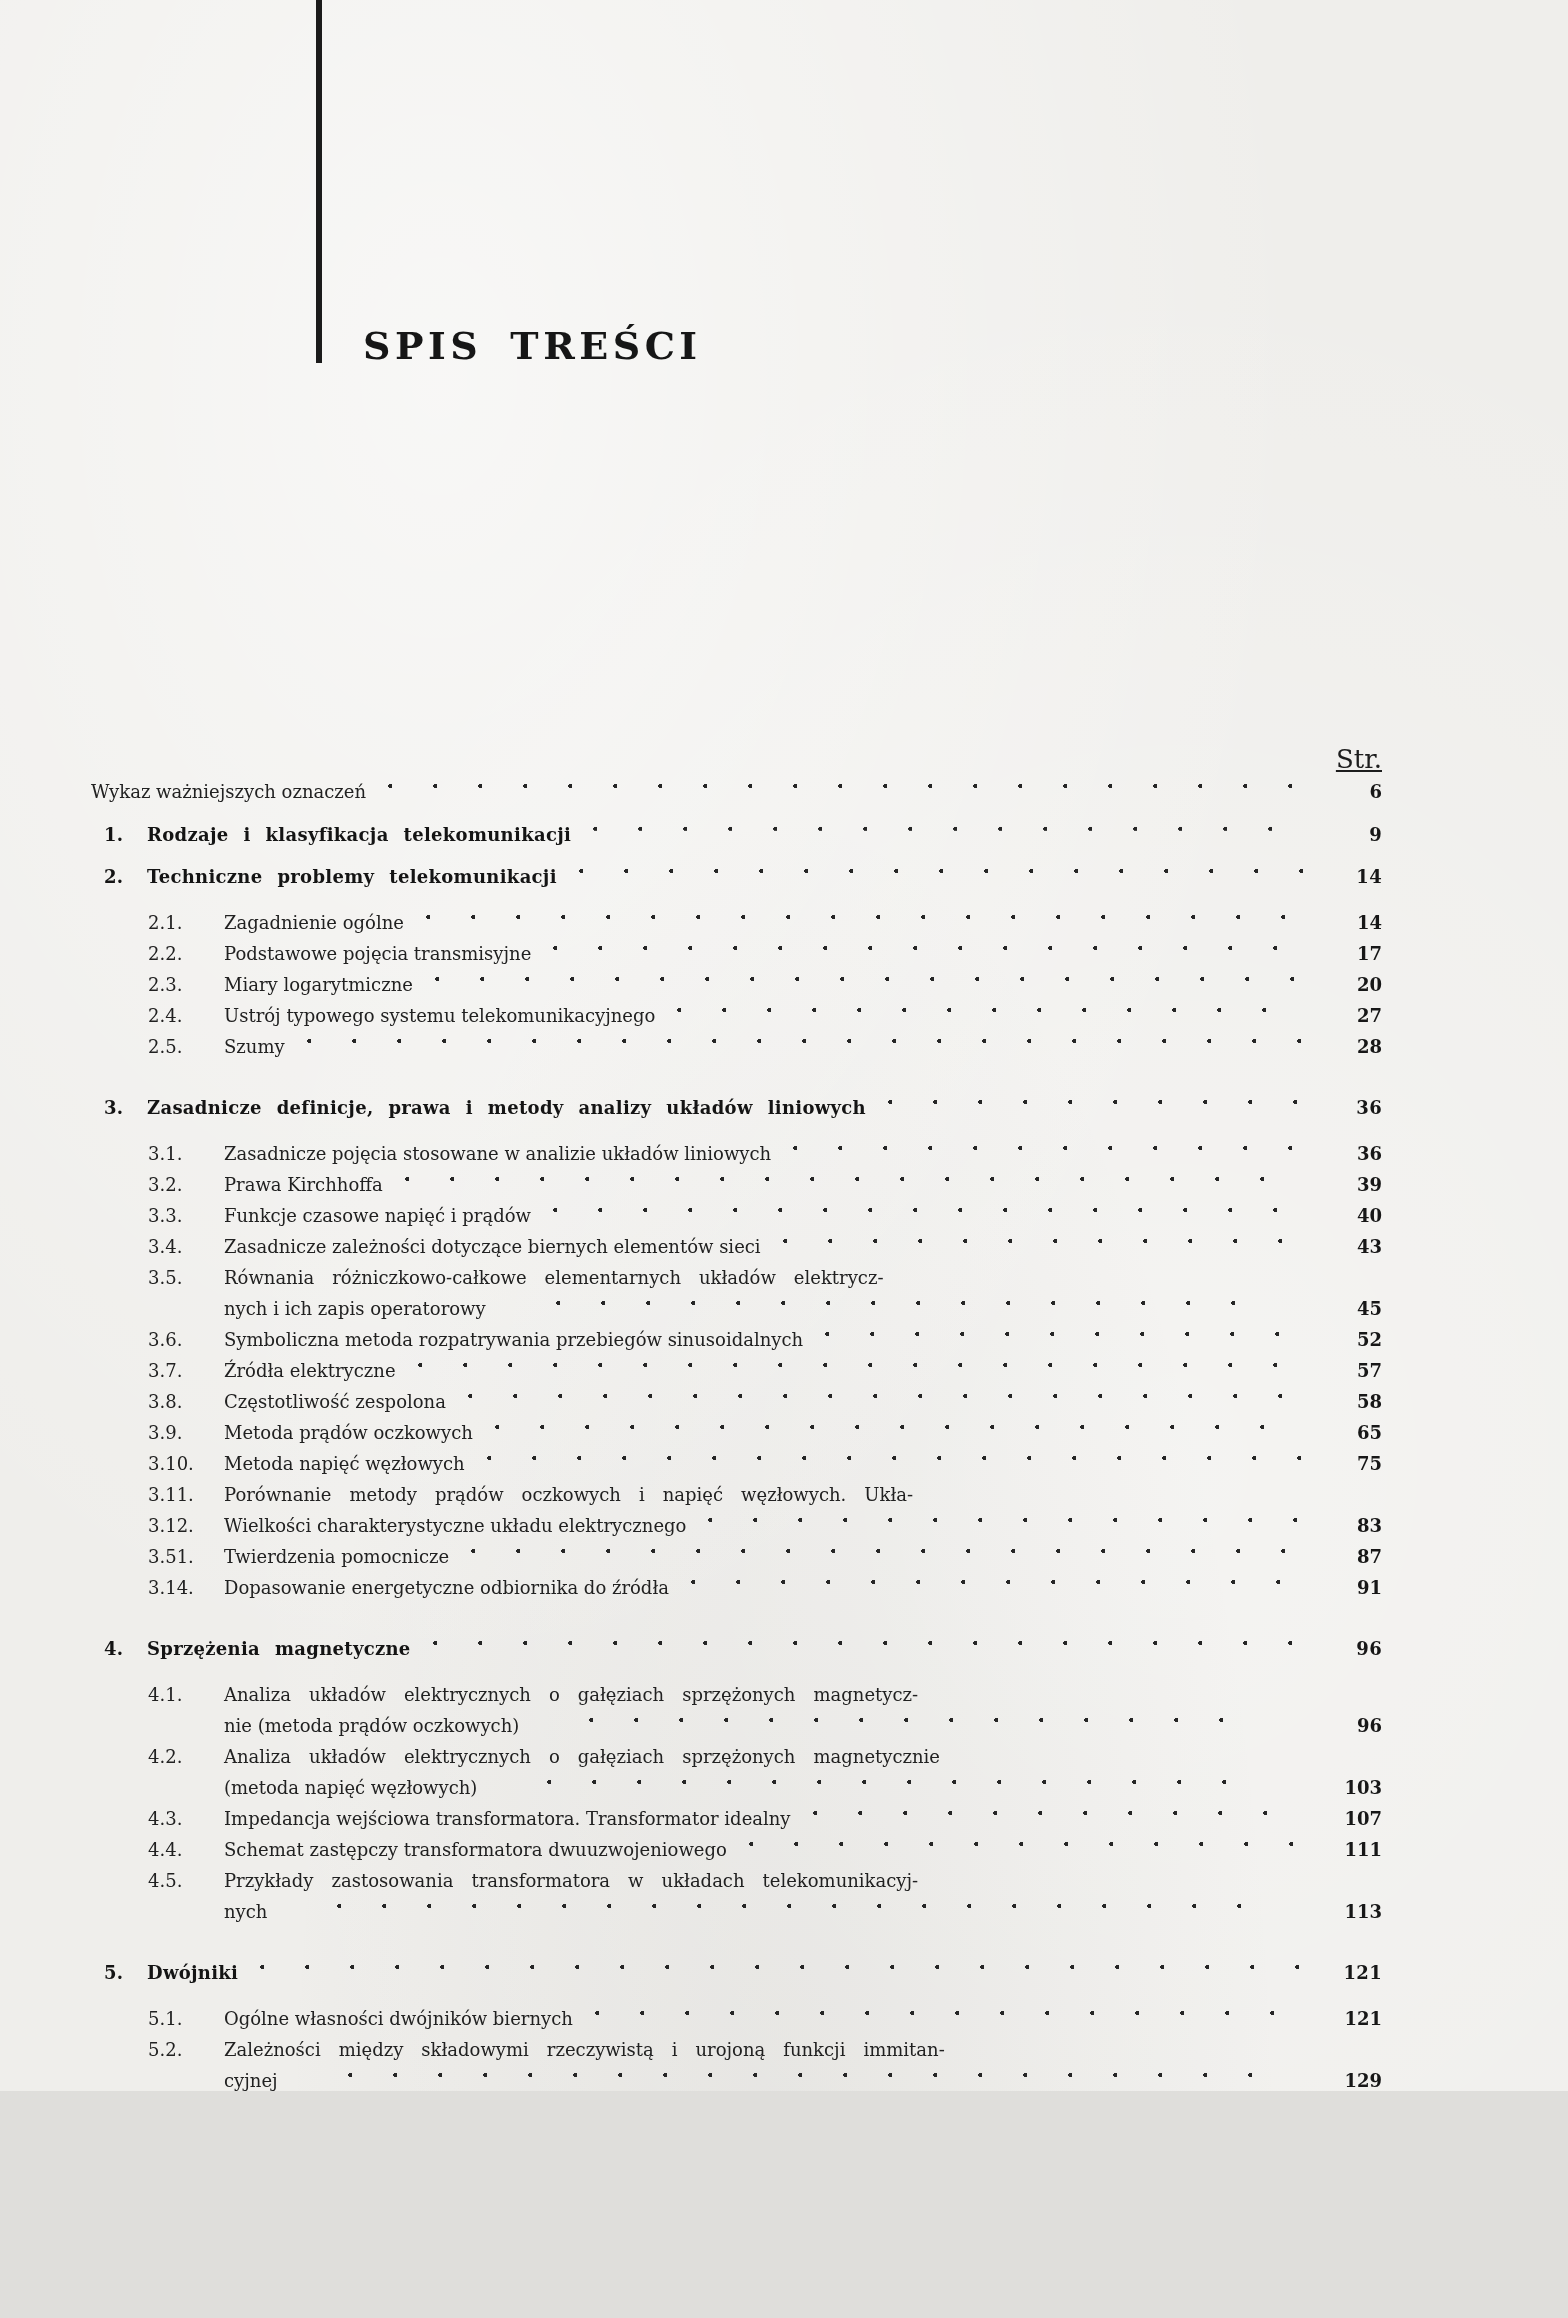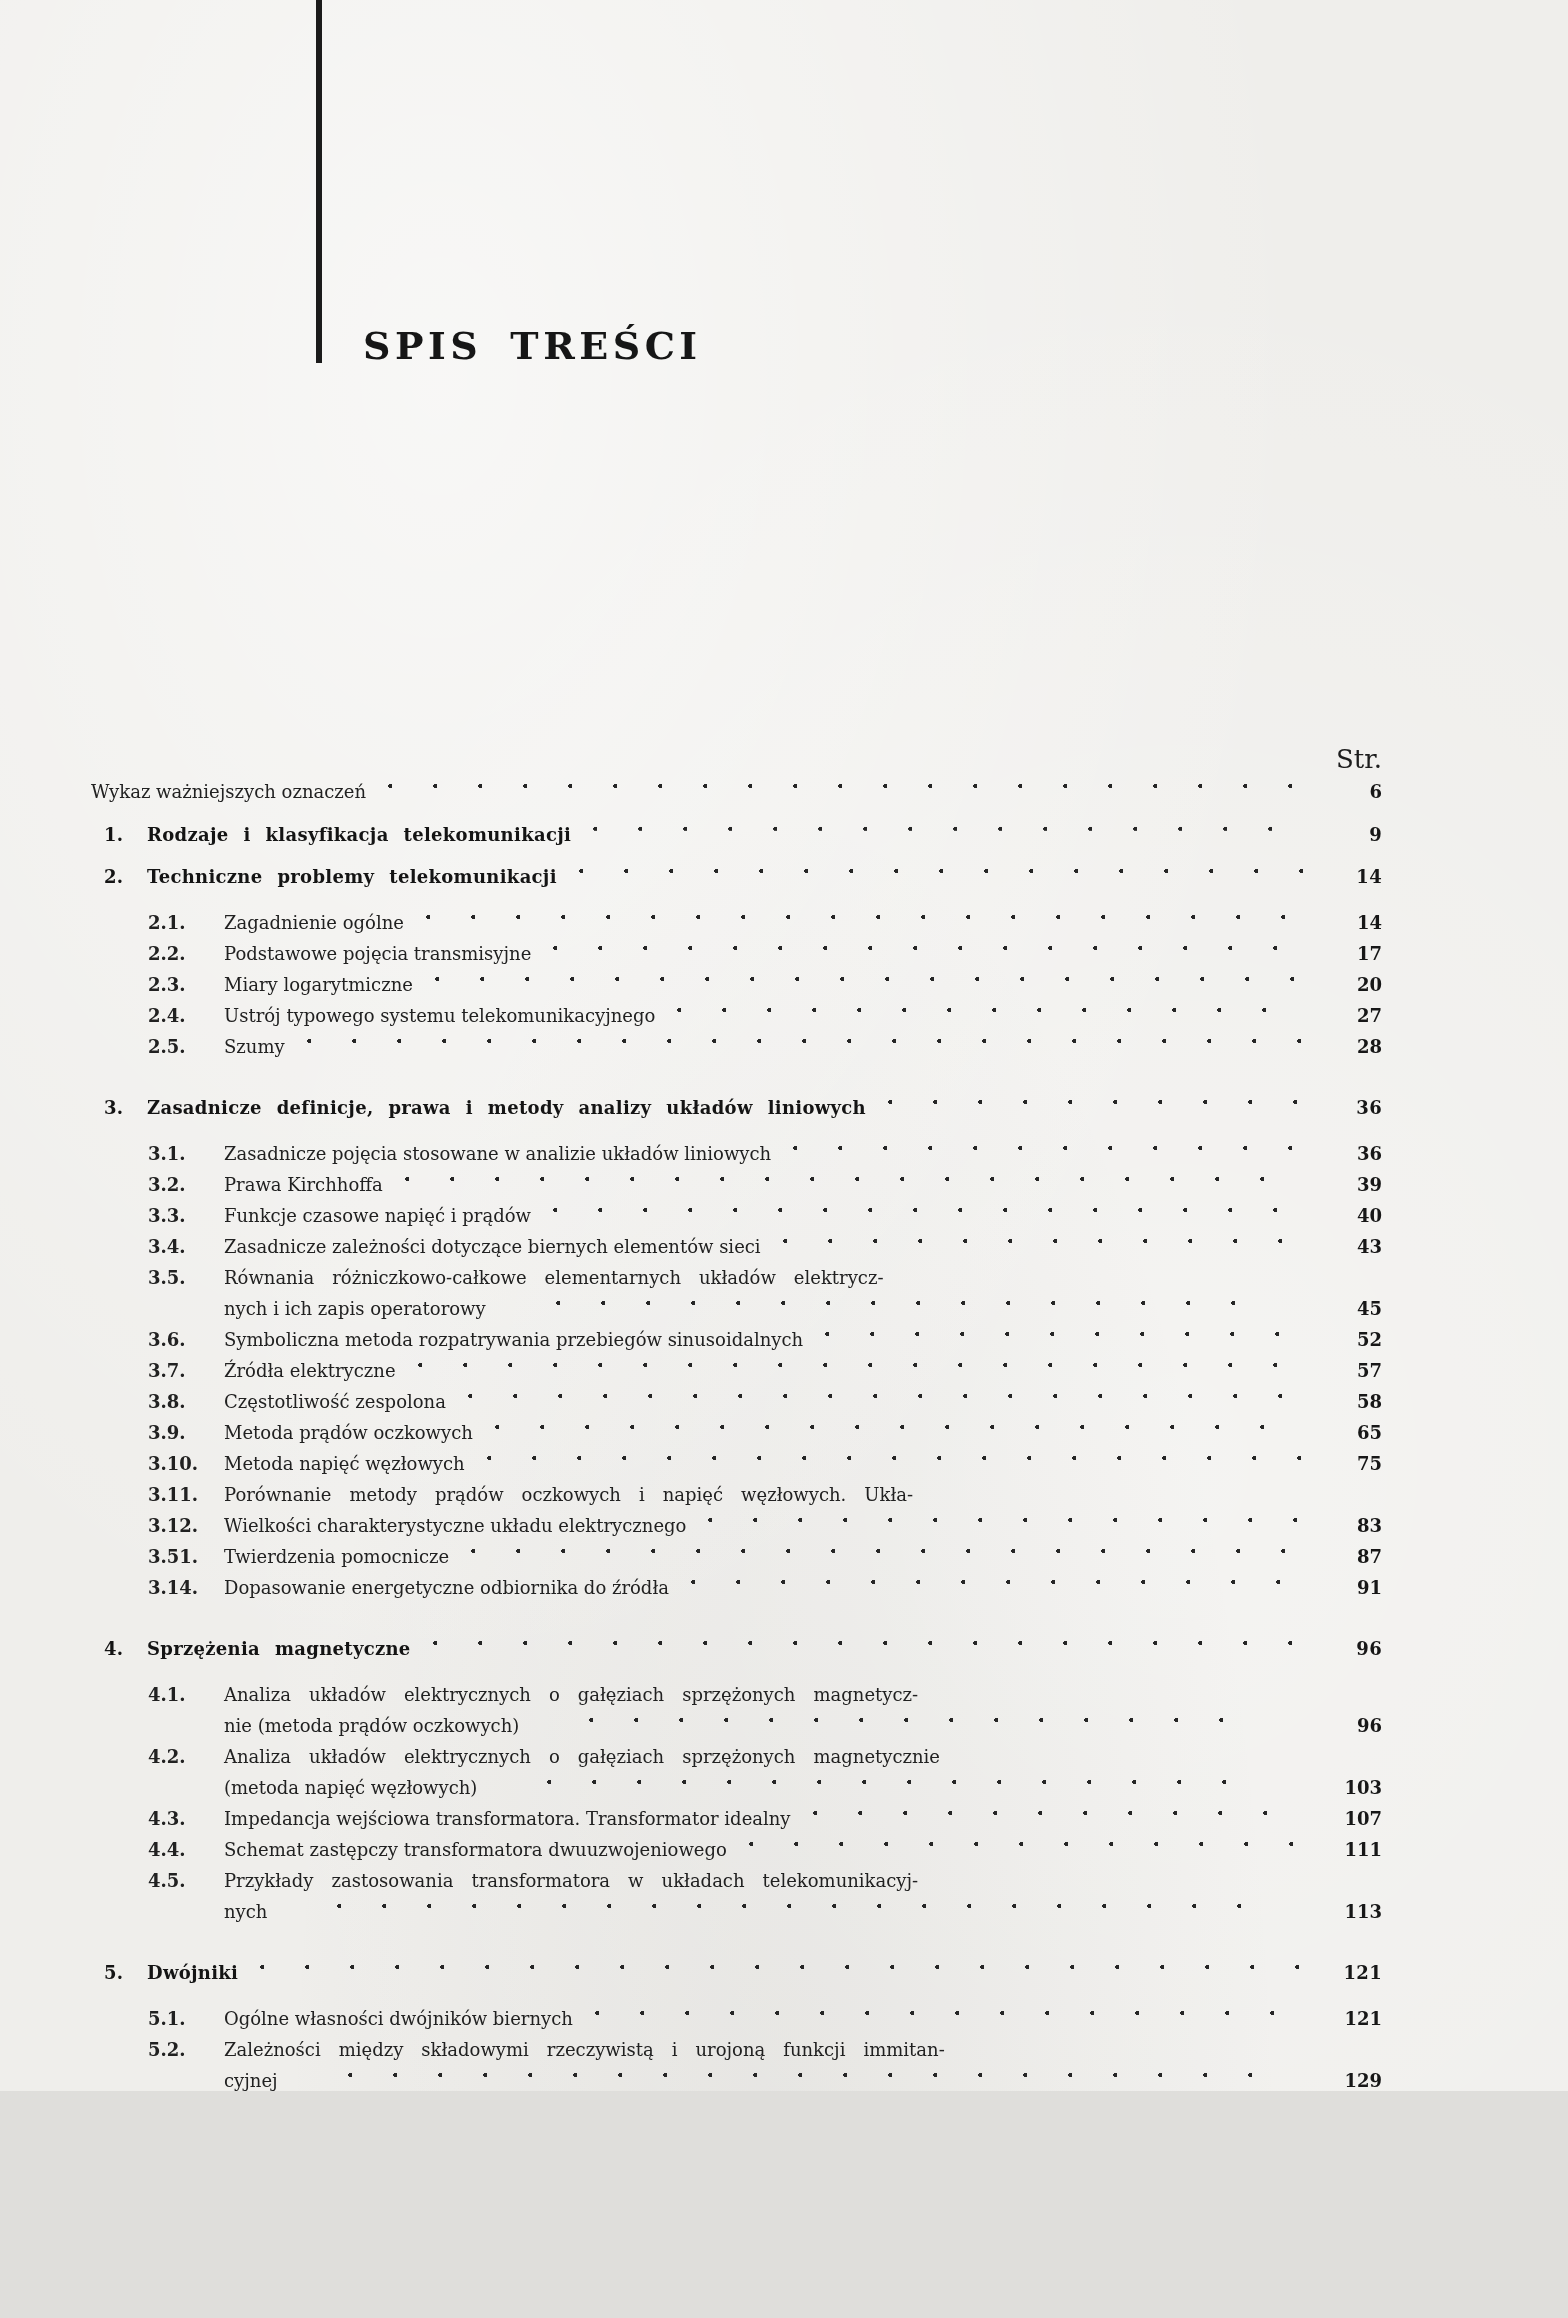--- a/index.html
+++ b/index.html
@@ -47,20 +47,21 @@
     left: 91px;
     right: 186px;
     top: 744px;
   }
   .col-header {
     text-align: right;
     font-size: 26px;
     height: 30px;
     margin-bottom: 9px;
     color: #1d1d1d;
+    text-decoration: underline;
   }
   .row {
     display: flex;
     align-items: flex-start;
     height: 31px;
     font-size: 18px;
     line-height: 1;
     white-space: nowrap;
   }
   .row.front   { padding-left: 0; }
@@ -71,21 +72,21 @@
     word-spacing: 8.4px;
     color: #141414;
   }
   .row.entry { padding-left: 57px; }
   .row.cont  { padding-left: 133px; gap: 48px; }
   .gap-top-sm { margin-top: 11.7px; }
   .gap-top-lg { margin-top: 30px; }
   .gap-bottom { margin-bottom: 15px; }
   .num { flex: 0 0 auto; }
   .chapter .num { width: 43px; }
-  .entry   .num { width: 76px; font-weight: bold; }
+  .entry   .num { width: 76px; }
   .text { flex: 0 0 auto; }
   .text.justify { word-spacing: 12.3px; }
   
   .leader {
     flex: 1 1 auto;
     min-width: 26px;
     height: 5.8px;
     margin: 0 15.6px 3.9px 21px;
     background-image: radial-gradient(circle 2.2px at 3.2px 2.9px, #262626 98%, rgba(0,0,0,0) 100%);
     background-size: 45px 5.8px;

